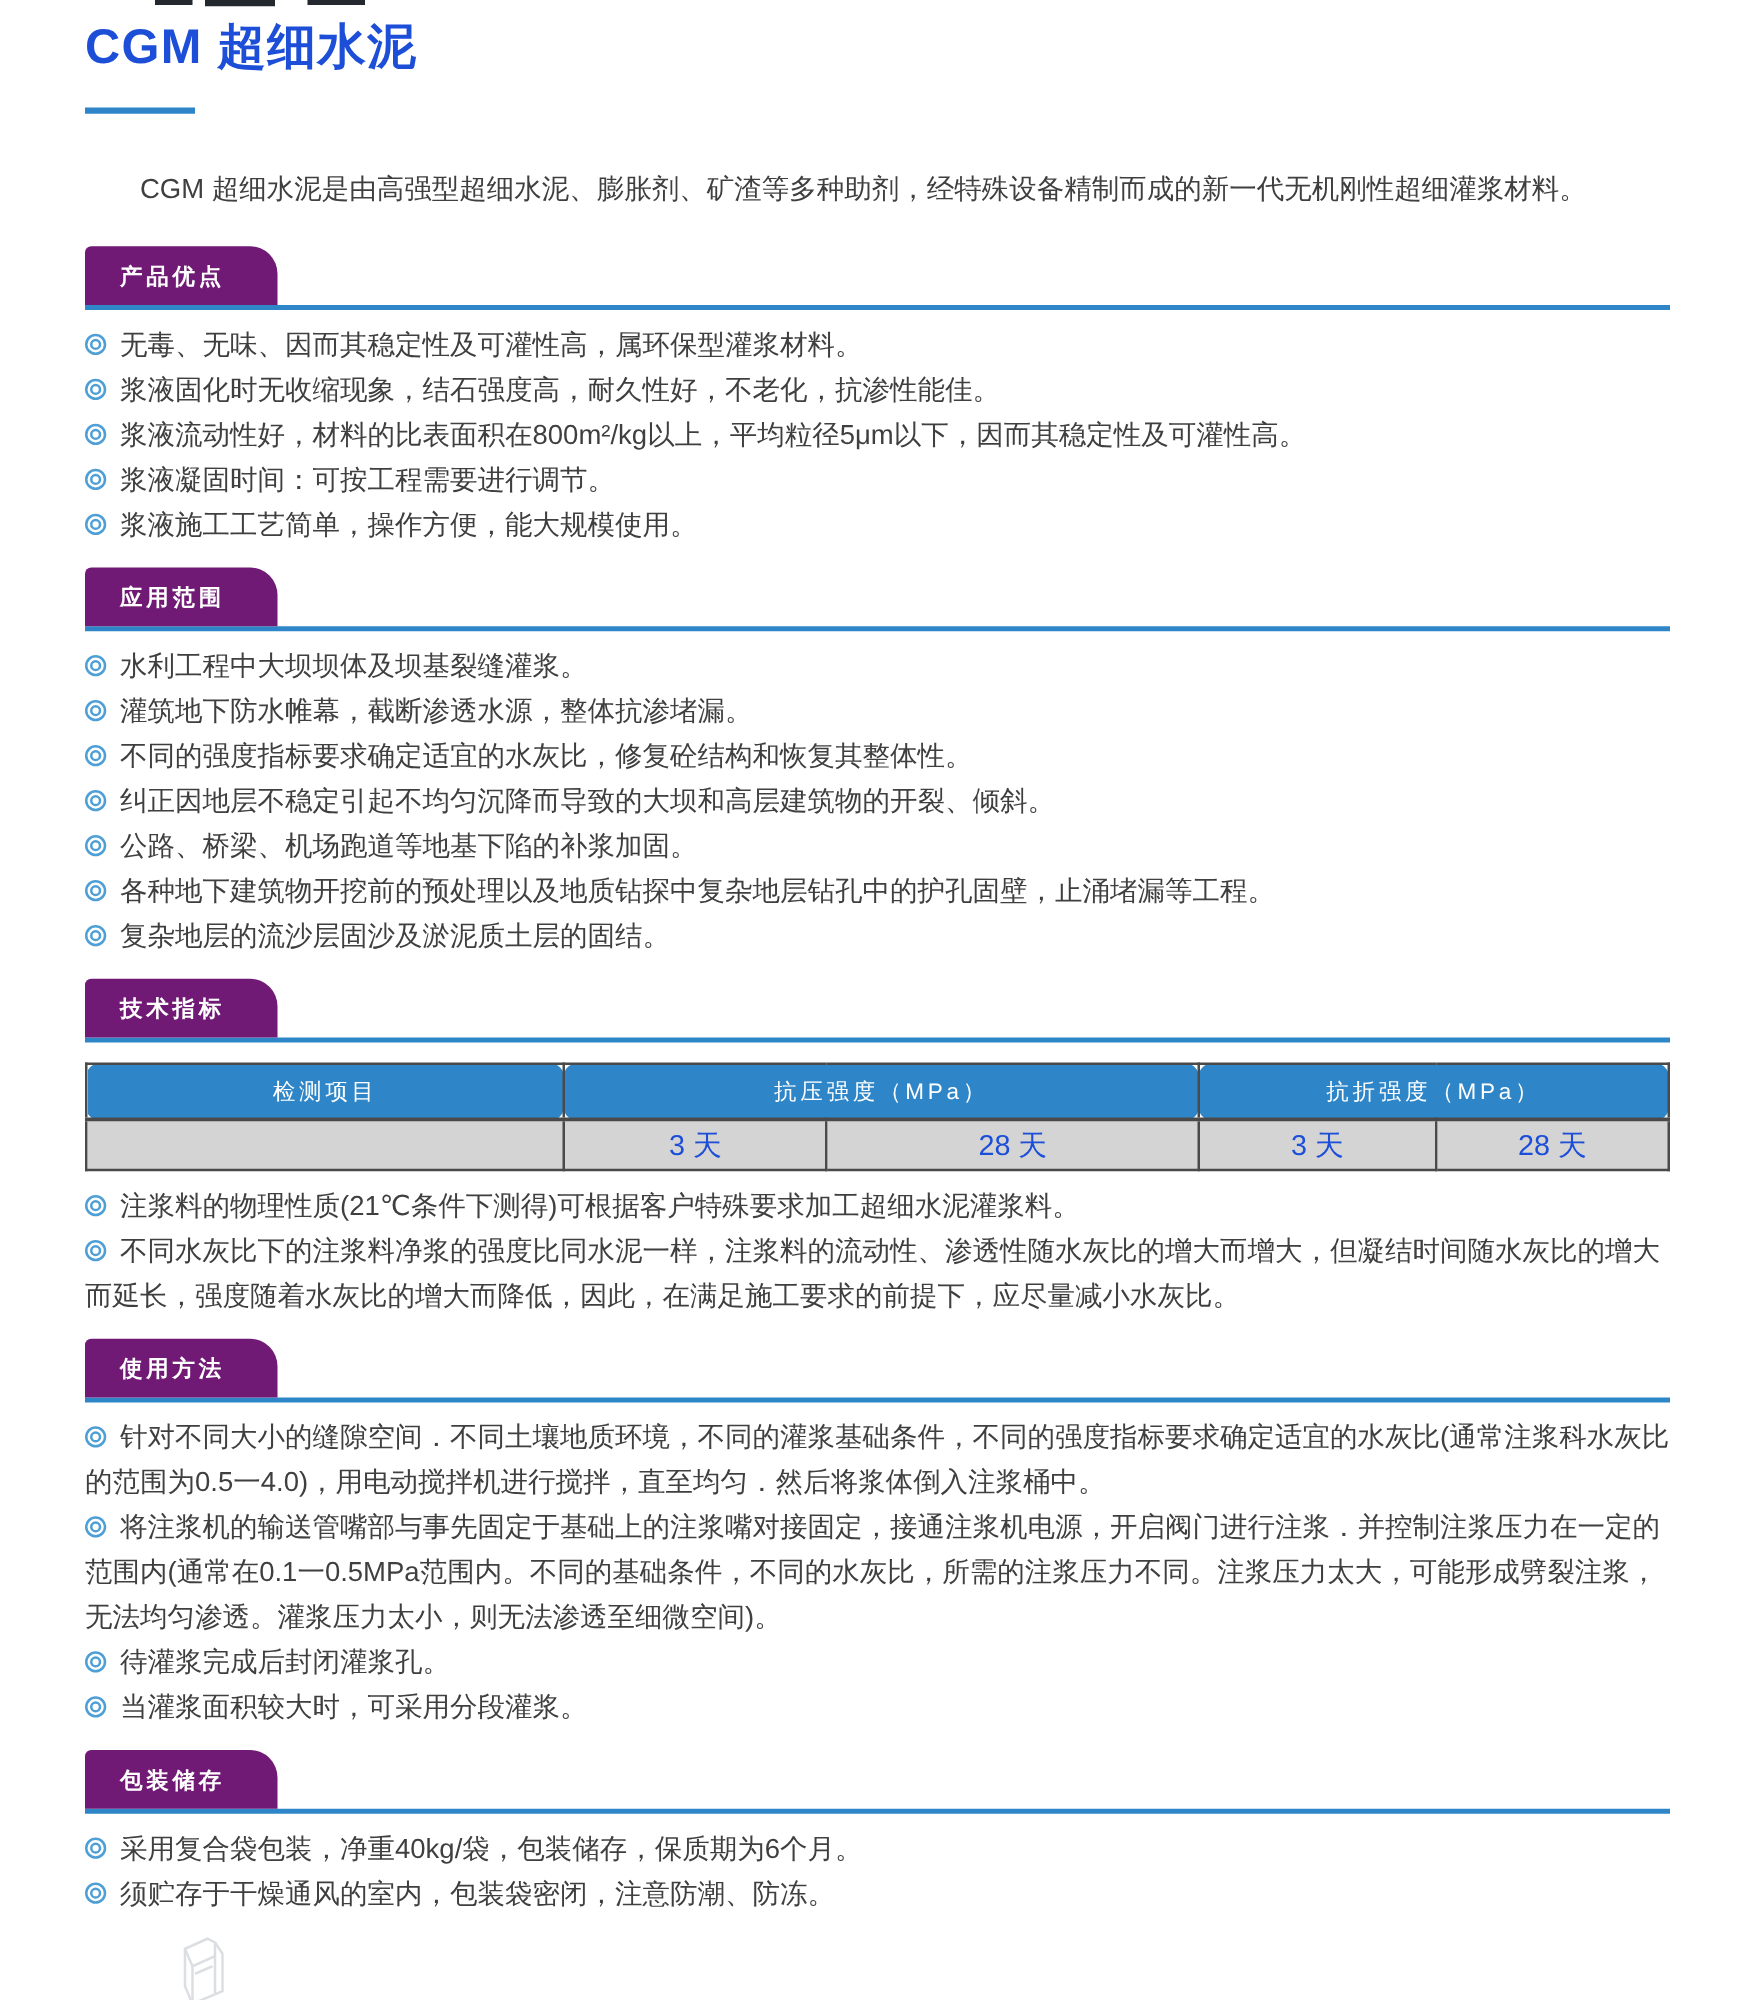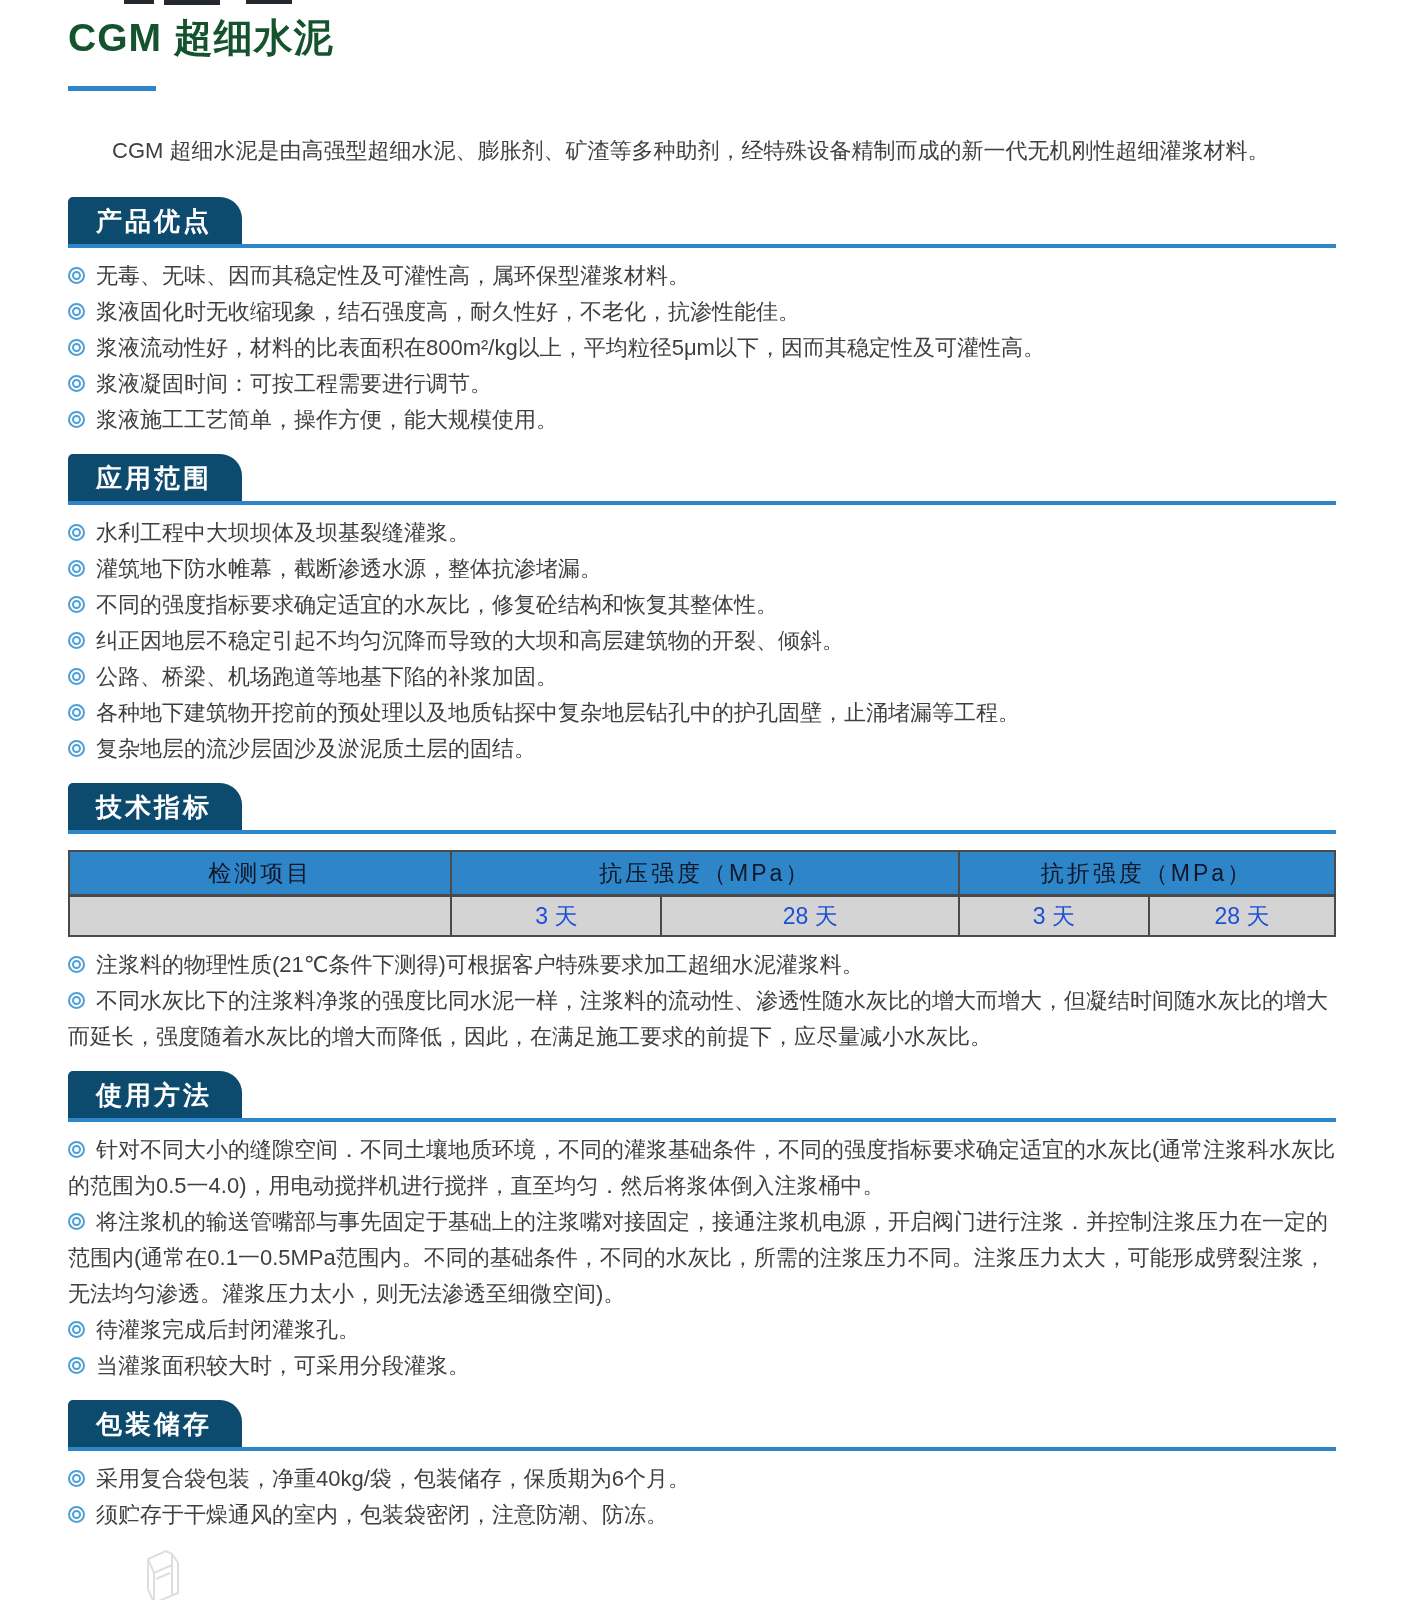--- a/index.html
+++ b/index.html
@@ -14,33 +14,33 @@
   .page { padding:14px 70px 0 68px; }
 
   
   .top-frag { position:absolute; top:0; background:#23292e; }
   .top-frag.f1 { left:124px; width:30px; height:4px; }
   .top-frag.f2 { left:164px; width:56px; height:5px; }
   .top-frag.f3 { left:246px; width:46px; height:4px; }
 
   h1.doc-title {
     margin:0; font-size:39px; line-height:48px; font-weight:bold;
-    color:#14532d; letter-spacing:1px;
+    color:#1d4ed8; letter-spacing:1px;
   }
   .title-rule { width:88px; height:5px; background:#2e86c8; margin-top:24px; }
 
   .intro { margin-top:44px; font-size:22px; line-height:32px; text-indent:2em; }
 
   .section { margin-top:16px; }
   .section.first { margin-top:30px; }
   .sec-head { border-bottom:4px solid #2e86c8; line-height:0; }
   .sec-tab {
-    display:inline-block; background:#0c4a6e; color:#ffffff;
-    font-size:26px; line-height:30px; font-weight:bold; letter-spacing:3px;
-    padding:9px 30px 8px 28px;
+    display:inline-block; background:#701a75; color:#ffffff;
+    font-size:18px; line-height:30px; font-weight:bold; letter-spacing:3px;
+    padding:9px 42px 8px 28px;
     border-radius:5px 22px 0 0;
   }
 
   ul.blist { list-style:none; margin:10px 0 0 0; padding:0; font-size:22px; line-height:36px; }
   ul.blist li { margin:0; }
   .dot {
     display:inline-block; width:13px; height:13px; box-sizing:content-box;
     border:2px solid #4d9fd6; border-radius:50%;
     position:relative; margin-right:11px; vertical-align:-1px;
   }
@@ -50,22 +50,22 @@
   }
 
   table.spec-table {
     width:100%; border-collapse:collapse; table-layout:fixed; margin-top:16px;
   }
   .spec-table th, .spec-table td {
     border:2px solid #4a4a4a; text-align:center; font-weight:normal;
     padding:0; overflow:hidden;
   }
   .head-blue th {
-    background:#2e86c8; color:#0f172a; font-size:23px; height:42px;
-    letter-spacing:3px; border-bottom-width:3px;
+    background:#2e86c8; color:#ffffff; font-size:18px; height:42px;
+    letter-spacing:3px; border-bottom-width:3px;border-radius:10px;
   }
   .head-gray th { background:#d4d4d4; color:#1d4ed8; font-size:23px; height:38px; }
   .data-row td { background:#ffffff; font-size:23px; height:36px; }
 
   .notes { margin-top:14px; }
 
   .watermark {
     position:absolute; left:126px; top:1545px; opacity:0.3;
   }
 </style>

